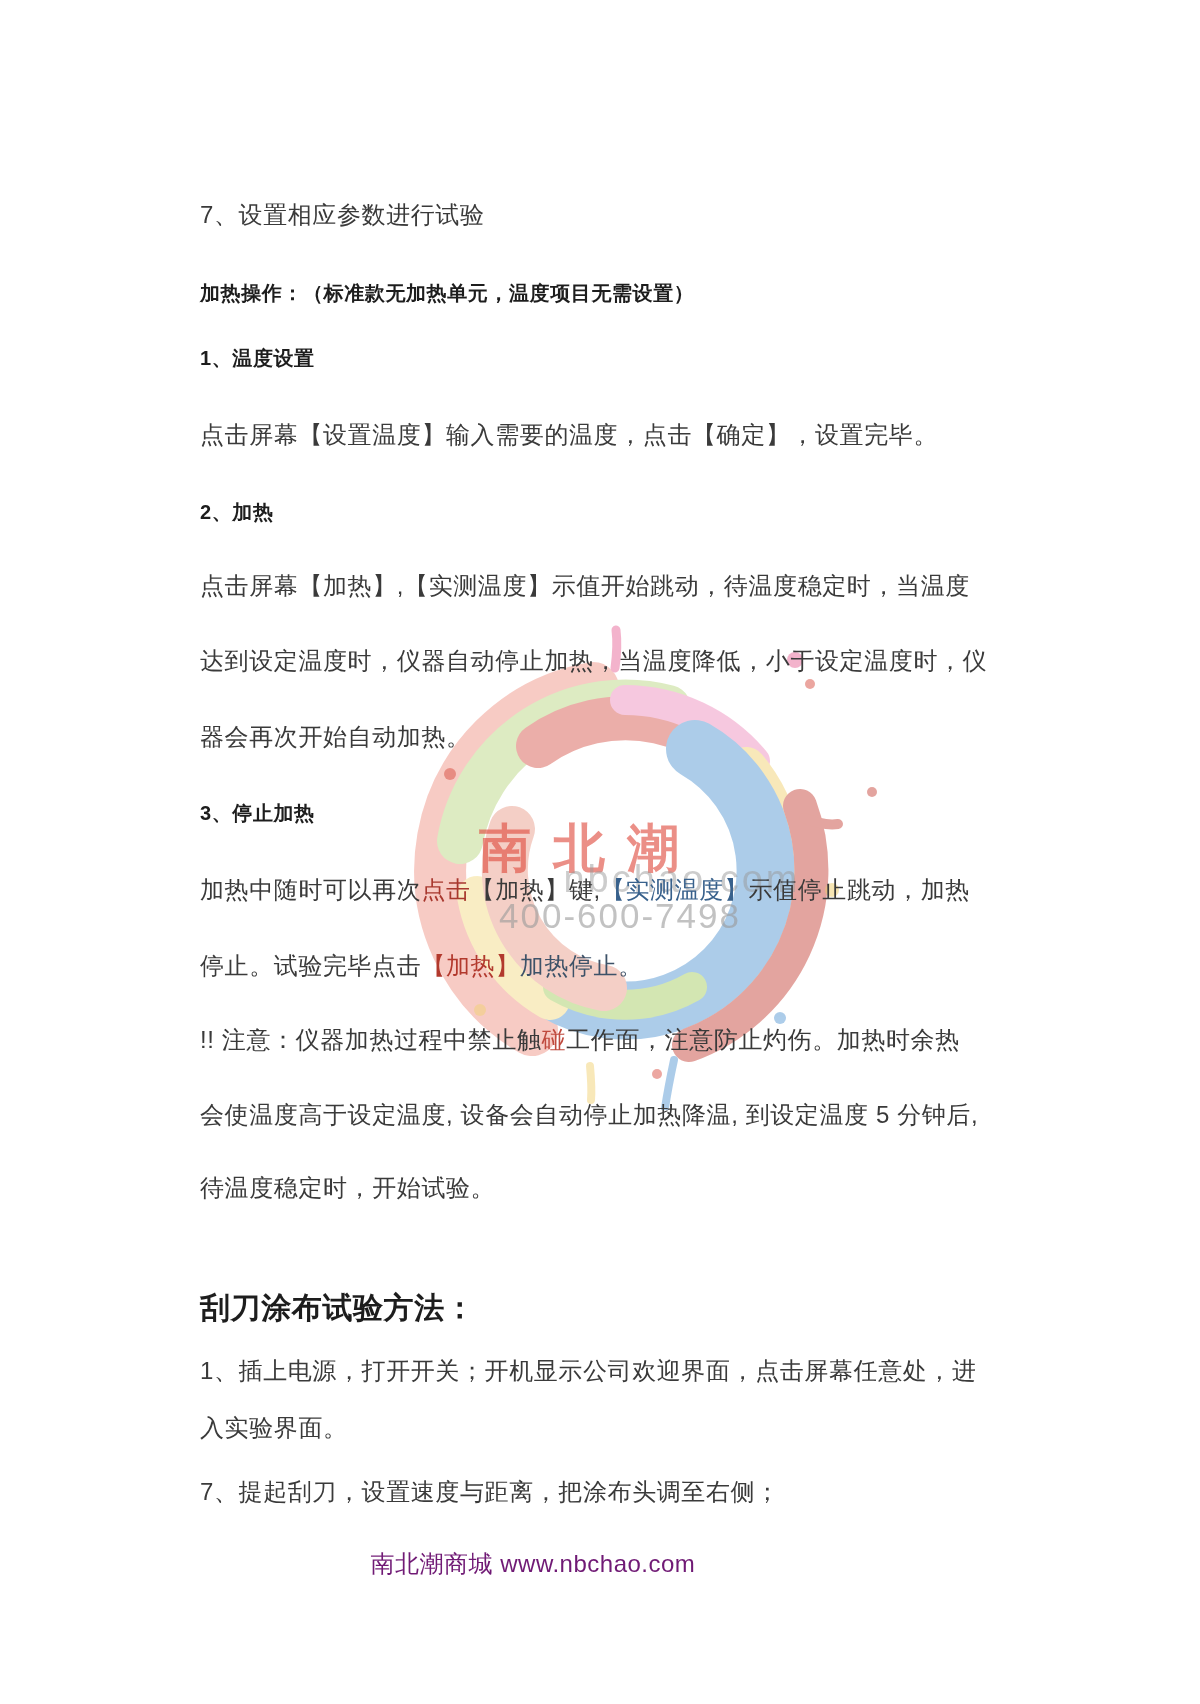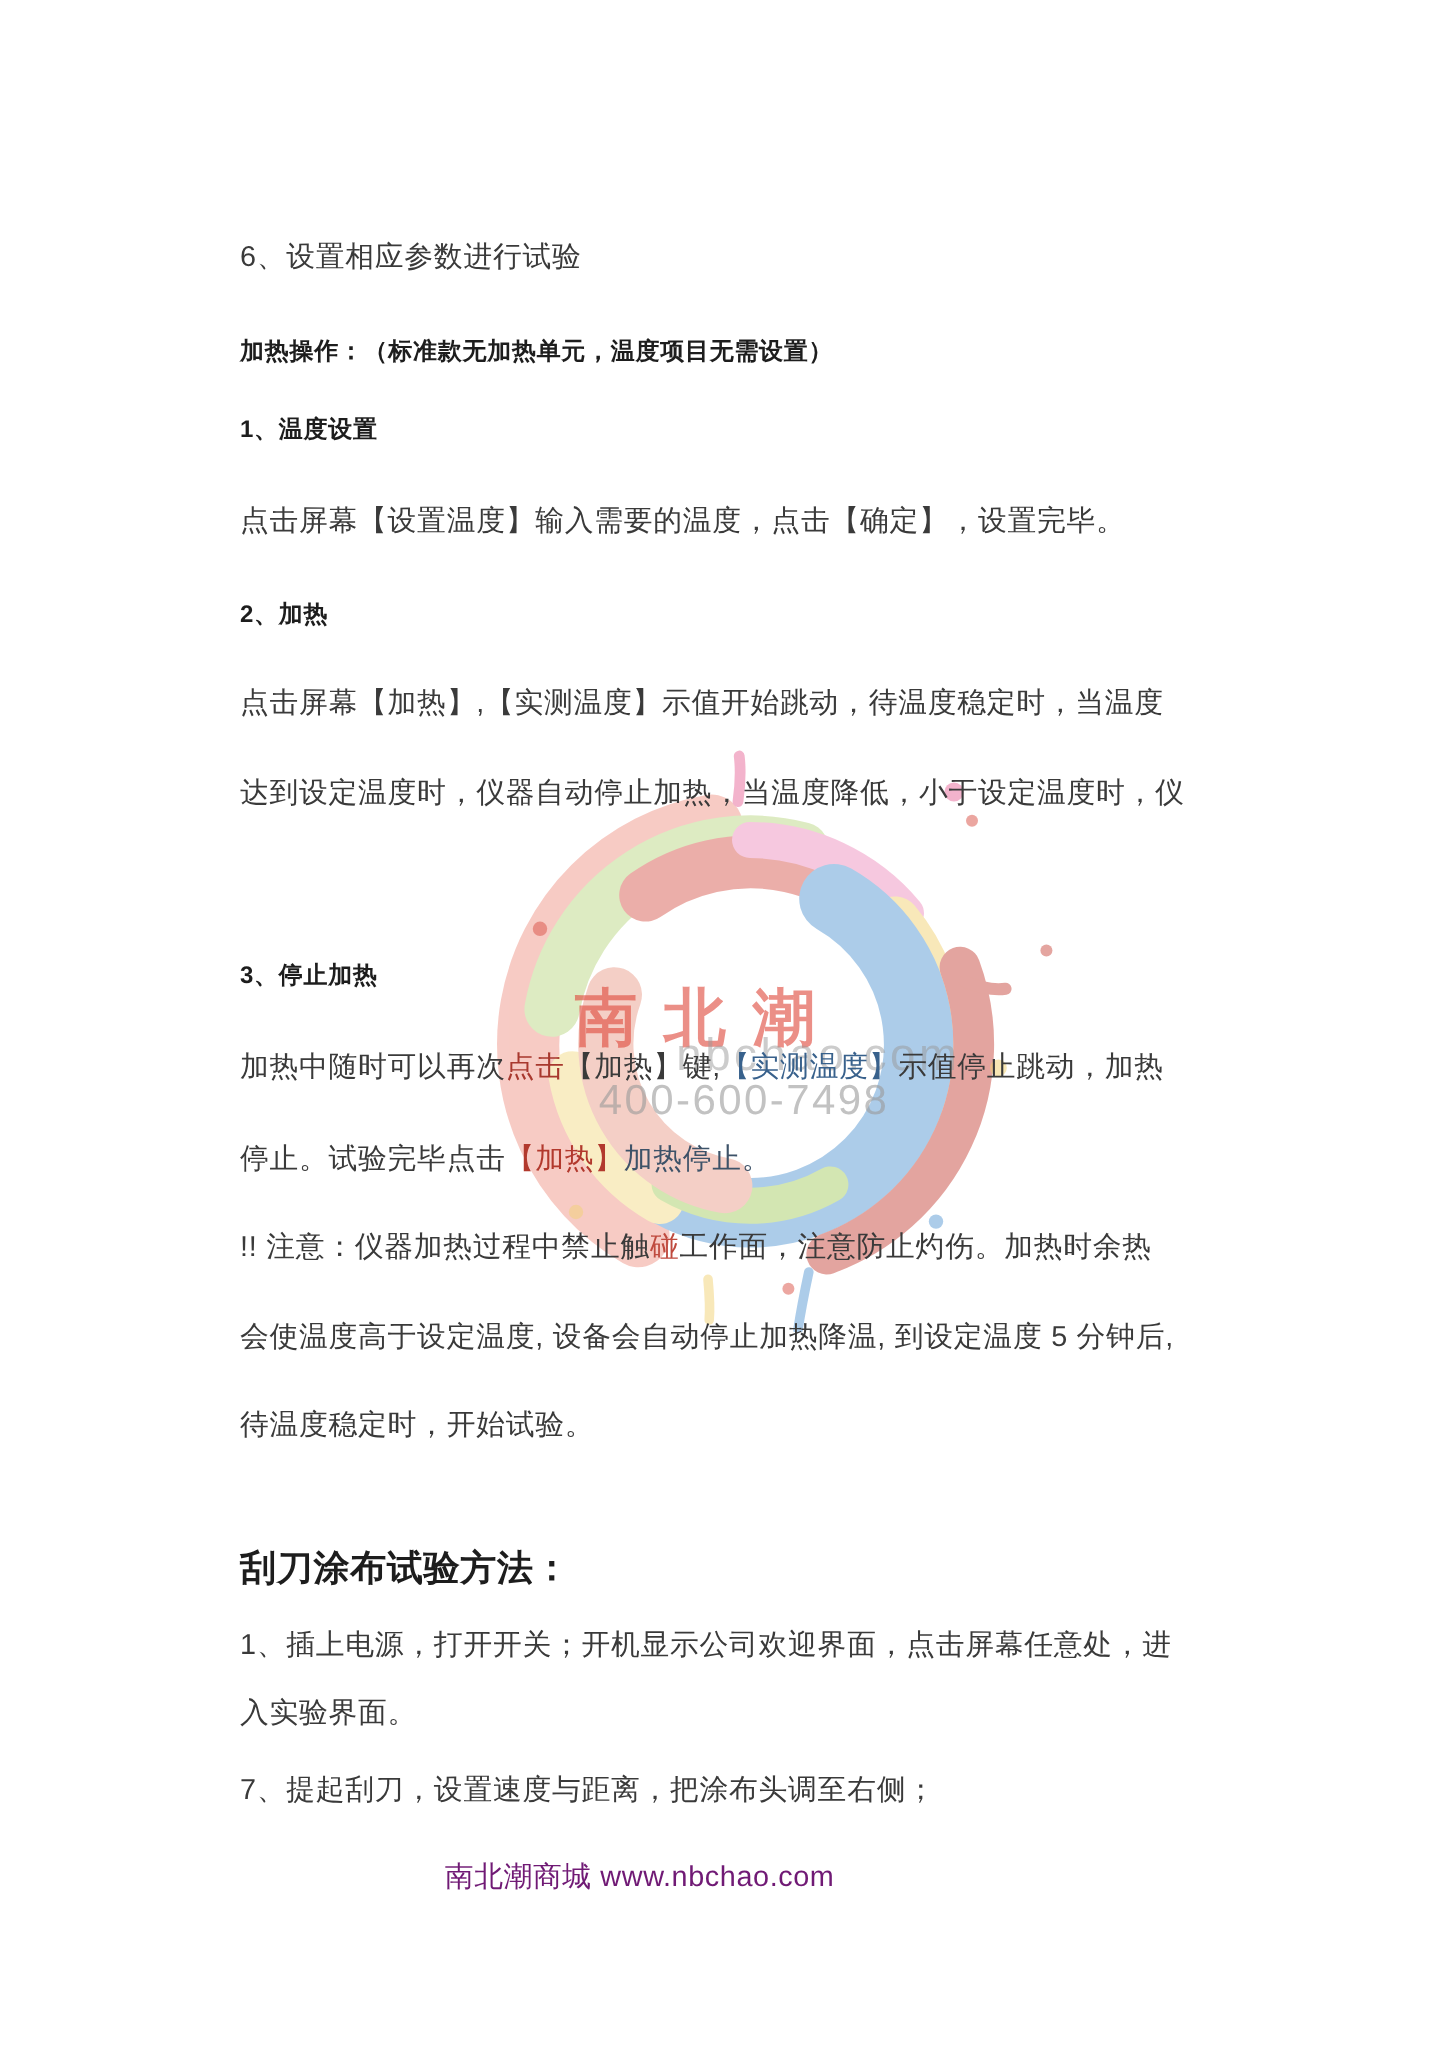--- a/index.html
+++ b/index.html
@@ -115,27 +115,28 @@
 
       <text x="238" y="244" text-anchor="middle" class="wm-brand" font-size="52" letter-spacing="22" fill="#e04b3e" opacity="0.62">南北潮</text>
 
       <text x="330" y="270" text-anchor="middle" class="wm-gray" font-size="38" letter-spacing="3" fill="#9a9a9a" opacity="0.5">nbchao.com</text>
 
       <text x="268" y="306" text-anchor="middle" class="wm-gray" font-size="35" letter-spacing="2" fill="#9a9a9a" opacity="0.6">400-600-7498</text>
     </svg>
   </div>
 
   <div class="doc-body">
-      <div class="line body" style="top: 199px;"><span>6、设置相应参数进行试验</span></div>
+      <div class="line body" style="top: 199px;"><span>7、设置相应参数进行试验</span></div>
       <div class="line heading" style="top: 277px;"><span>加热操作：（标准款无加热单元，温度项目无需设置）</span></div>
       <div class="line heading" style="top: 342px;"><span>1、温度设置</span></div>
       <div class="line body" style="top: 419px;"><span>点击屏幕【设置温度】输入需要的温度，点击【确定】，设置完毕。</span></div>
       <div class="line heading" style="top: 496px;"><span>2、加热</span></div>
       <div class="line body" style="top: 570px;"><span>点击屏幕【加热】,【实测温度】示值开始跳动，待温度稳定时，当温度</span></div>
       <div class="line body" style="top: 645px;"><span>达到设定温度时，仪器自动停止加热，当温度降低，小于设定温度时，仪</span></div>
+      <div class="line body" style="top: 721px;"><span>器会再次开始自动加热。</span></div>
       <div class="line heading" style="top: 797px;"><span>3、停止加热</span></div>
       <div class="line body" style="top: 874px;"><span>加热中随时可以再次</span><span style="color: rgb(168, 56, 46);">点击</span><span>【加热】键,</span><span style="color: rgb(56, 97, 140);">【实测温度】</span><span>示值停止跳动，加热</span></div>
       <div class="line body" style="top: 950px;"><span>停止。试验完毕点击</span><span style="color: rgb(178, 57, 45);">【加热】</span><span style="color: rgb(61, 82, 104);">加热停止。</span></div>
       <div class="line body" style="top: 1024px;"><span>!! 注意：仪器加热过程中禁止触</span><span style="color: rgb(191, 74, 62);">碰</span><span>工作面，注意防止灼伤。加热时余热</span></div>
       <div class="line body" style="top: 1099px;"><span>会使温度高于设定温度, 设备会自动停止加热降温, 到设定温度 5 分钟后,</span></div>
       <div class="line body" style="top: 1172px;"><span>待温度稳定时，开始试验。</span></div>
       <div class="line heading-large" style="top: 1290px;"><span>刮刀涂布试验方法：</span></div>
       <div class="line body" style="top: 1355px;"><span>1、插上电源，打开开关；开机显示公司欢迎界面，点击屏幕任意处，进</span></div>
       <div class="line body" style="top: 1412px;"><span>入实验界面。</span></div>
       <div class="line body" style="top: 1476px;"><span>7、提起刮刀，设置速度与距离，把涂布头调至右侧；</span></div>

